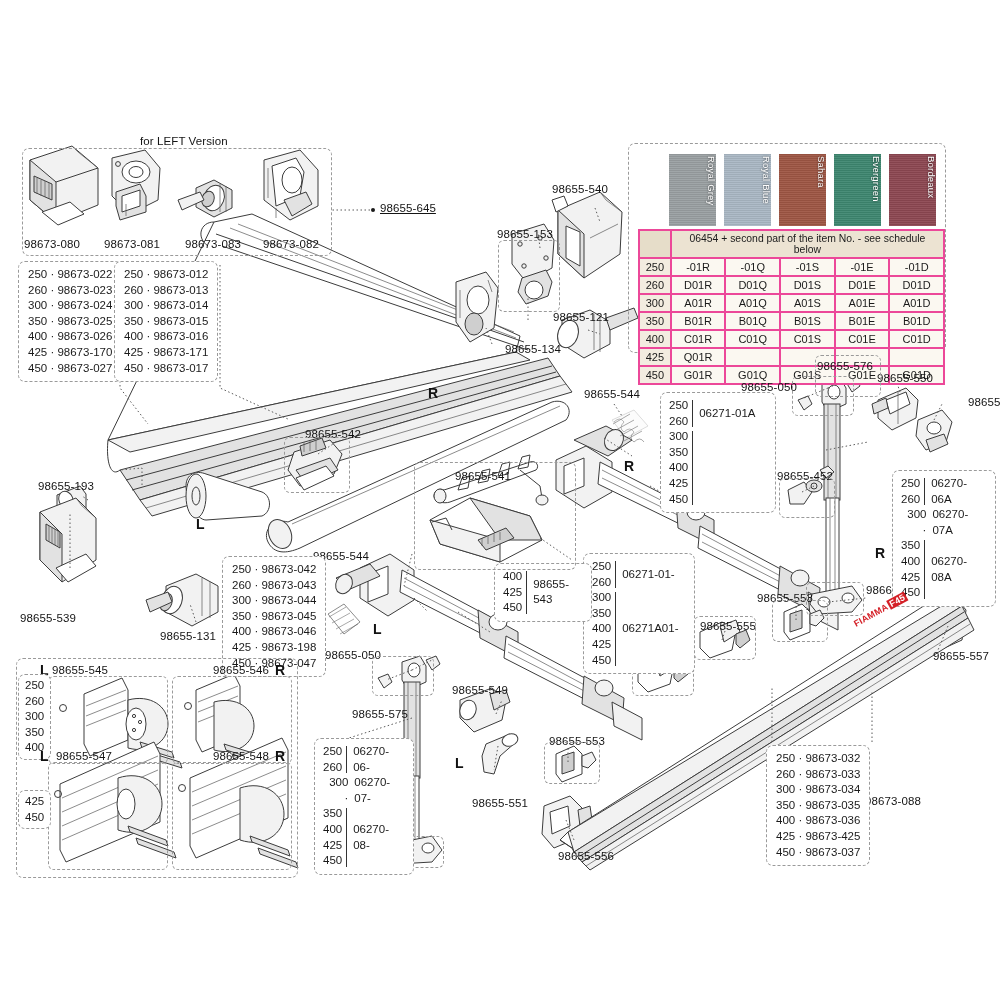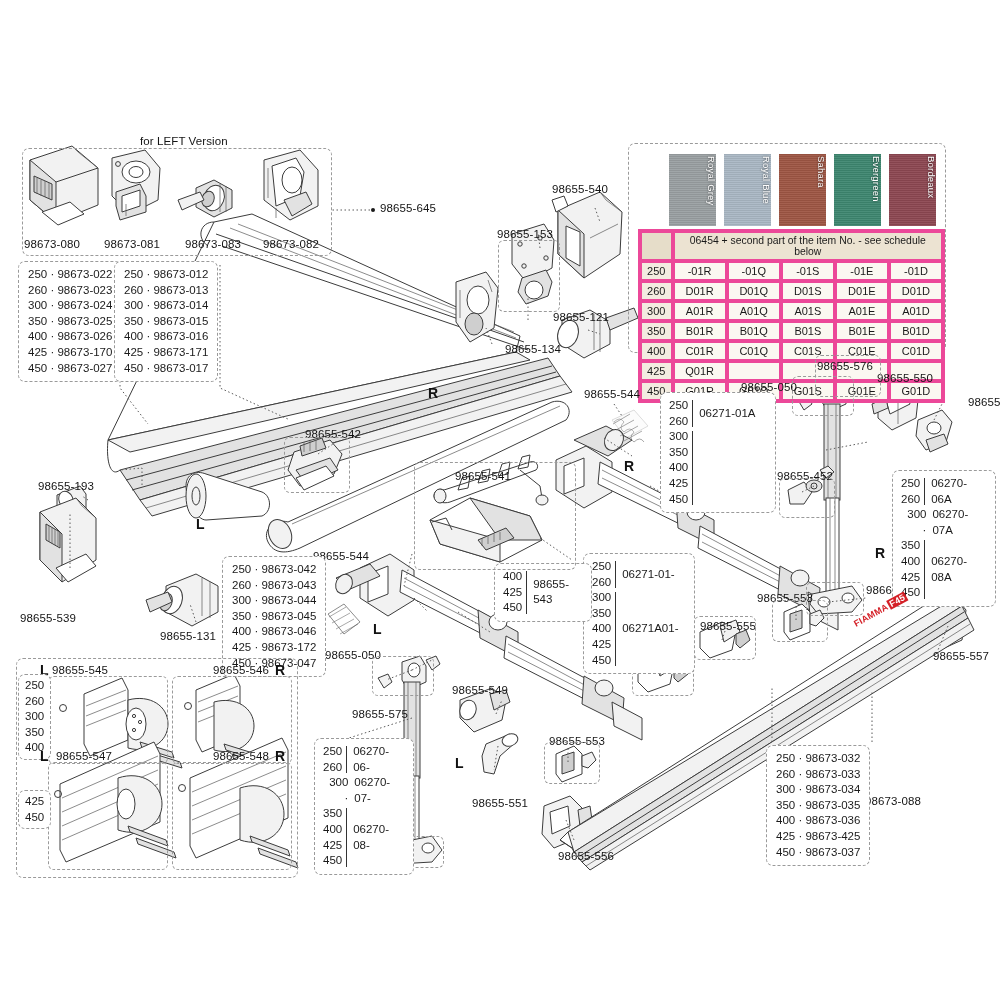--- a/index.html
+++ b/index.html
@@ -31,21 +31,21 @@
   .dot{position:absolute;width:4px;height:4px;background:#1a1a1a;border-radius:50%;}
 
   
   #fabricPanel{position:absolute;left:628px;top:143px;width:318px;height:210px;
                border:1px dashed #9a9a9a;border-radius:7px;box-sizing:border-box;}
   #swatches{position:absolute;left:40px;top:10px;display:flex;gap:8px;}
   .sw{width:47px;height:72px;position:relative;overflow:hidden;}
   .sw .nm{position:absolute;right:-1px;top:2px;writing-mode:vertical-rl;
           font-size:9.5px;color:#fff;text-shadow:0 0 2px rgba(0,0,0,.7);letter-spacing:.2px;}
   table.ftab{position:absolute;left:9px;top:85px;border-collapse:collapse;font-size:11px;}
-  table.ftab td{border:4px solid #ec4899;padding:1px 0;text-align:center;height:14px;
+  table.ftab td{border:2px solid #ec4899;padding:1px 0;text-align:center;height:14px;
                 background:#fbf8f1;color:#1a1a1a;}
   table.ftab td.sz{width:30px;background:#f3ece0;}
   table.ftab td.cd{width:53px;}
   table.ftab td.hdr{background:#ece3d2;font-size:10.4px;padding:2px 4px;}
   table.ftab td.corner{background:#e6ddc9;}
 
   
   svg{position:absolute;left:0;top:0;overflow:visible;}
   .ln{fill:none;stroke:#3c3c3c;stroke-width:1;}
   .lnT{fill:none;stroke:#5a5a5a;stroke-width:.7;}
@@ -517,21 +517,21 @@
       </table>
   </div>
 
   <div class="lbl" style="left:140px;top:135px;">for LEFT Version</div>
   <div class="dbox" style="left:22px;top:148px;width:310px;height:108px;"></div>
 
   <div class="lbl" style="left:24px;top:238px;">98673-080</div>
   <div class="lbl" style="left:104px;top:238px;">98673-081</div>
   <div class="lbl" style="left:185px;top:238px;">98673-083</div>
   <div class="lbl" style="left:263px;top:238px;">98673-082</div>
-  <div class="lbl" style="left:380px;top:202px;">98655-645</div>
+  <div class="lbl" style="left:380px;top:202px;text-decoration:underline;">98655-645</div>
   <div class="dot" style="left:371px;top:208px;"></div>
 
   <div class="plist" style="left:18px;top:261px;" id="listA">
       <div>250 · 98673-022</div>
       <div>260 · 98673-023</div>
       <div>300 · 98673-024</div>
       <div>350 · 98673-025</div>
       <div>400 · 98673-026</div>
       <div>425 · 98673-170</div>
       <div>450 · 98673-027</div>
@@ -602,21 +602,21 @@
   <div class="lbl" style="left:865px;top:795px;">98673-088</div>
   <div class="dot" style="left:855px;top:800px;"></div>
   <div class="sbox" style="left:815px;top:355px;width:66px;height:42px;"></div>
 
   <div class="plist" style="left:222px;top:556px;" id="listArmL">
       <div>250 · 98673-042</div>
       <div>260 · 98673-043</div>
       <div>300 · 98673-044</div>
       <div>350 · 98673-045</div>
       <div>400 · 98673-046</div>
-      <div>425 · 98673-172</div>
+      <div>425 · 98673-198</div>
       <div>450 · 98673-047</div>
     </div>
   <div class="plist" style="left:766px;top:745px;" id="listRailB">
       <div>250 · 98673-032</div>
       <div>260 · 98673-033</div>
       <div>300 · 98673-034</div>
       <div>350 · 98673-035</div>
       <div>400 · 98673-036</div>
       <div>425 · 98673-425</div>
       <div>450 · 98673-037</div>

